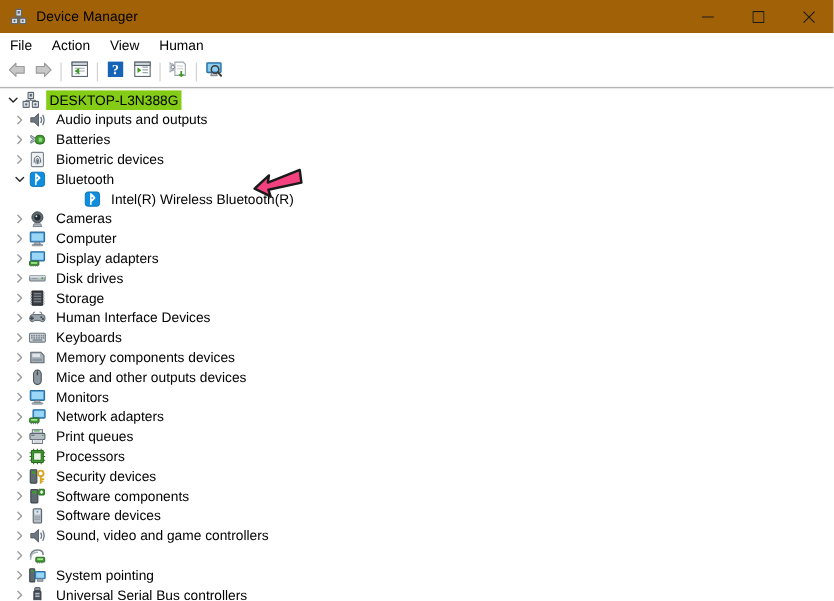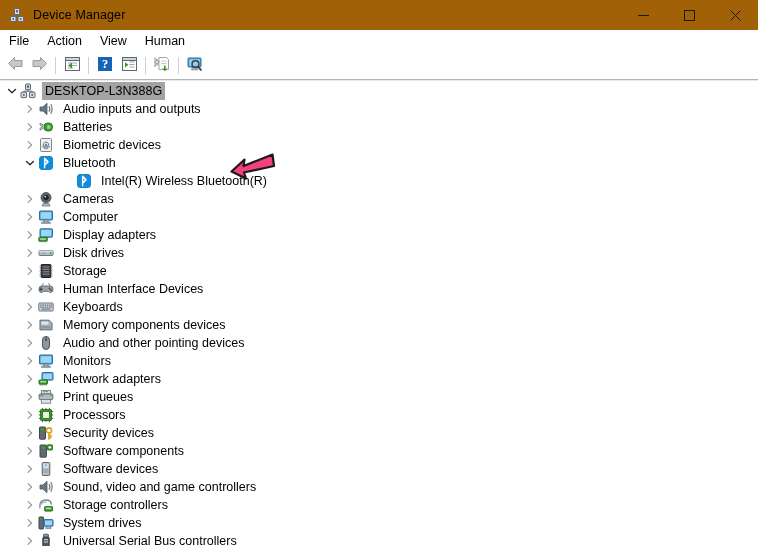--- a/index.html
+++ b/index.html
@@ -113,26 +113,26 @@
     flex: 0 0 auto;
     position: relative;
     margin-right: 6px;
   }
   .rlabel {
     font-size: 12.5px; color: #000000;
     line-height: 18px;
     padding: 0 3px;
   }
   .row.selected .rlabel {
-    background: #a3a3a3;
+    background: #84cc16;
   }
 
   
   .lvl0 { padding-left: 4px; }
-  .lvl1 { padding-left: 22px; }
+  .lvl1 { padding-left: 10px; }
   .lvl2 { padding-left: 60px; }
 
   
   .annot {
     position: absolute;
     left: 228px; top: 152px;
     width: 48px; height: 34px;
     pointer-events: none;
   }
 </style>
@@ -421,21 +421,21 @@
       </div>
       <div class="row lvl1">
         <span class="chev">
           <svg width="10" height="10" viewBox="0 0 10 10">
             <path d="M3.2 1.6 L6.6 5 L3.2 8.4" fill="none" stroke="#9b9b9b" stroke-width="1.25" stroke-linecap="round" stroke-linejoin="round"></path>
           </svg>
         </span>
         <span class="ricon"><svg width="16" height="16" viewBox="0 0 16 16">
             <use href="#i-mouse-icon"></use>
           </svg></span>
-        <span class="rlabel">Audio and other pointing devices</span>
+        <span class="rlabel">Mice and other outputs devices</span>
       </div>
       <div class="row lvl1">
         <span class="chev">
           <svg width="10" height="10" viewBox="0 0 10 10">
             <path d="M3.2 1.6 L6.6 5 L3.2 8.4" fill="none" stroke="#9b9b9b" stroke-width="1.25" stroke-linecap="round" stroke-linejoin="round"></path>
           </svg>
         </span>
         <span class="ricon"><svg width="16" height="16" viewBox="0 0 16 16">
             <use href="#i-monitor-icon"></use>
           </svg></span>
@@ -520,32 +520,31 @@
       </div>
       <div class="row lvl1">
         <span class="chev">
           <svg width="10" height="10" viewBox="0 0 10 10">
             <path d="M3.2 1.6 L6.6 5 L3.2 8.4" fill="none" stroke="#9b9b9b" stroke-width="1.25" stroke-linecap="round" stroke-linejoin="round"></path>
           </svg>
         </span>
         <span class="ricon"><svg width="16" height="16" viewBox="0 0 16 16">
             <use href="#i-storage-controller-icon"></use>
           </svg></span>
-        <span class="rlabel">Storage controllers</span>
       </div>
       <div class="row lvl1">
         <span class="chev">
           <svg width="10" height="10" viewBox="0 0 10 10">
             <path d="M3.2 1.6 L6.6 5 L3.2 8.4" fill="none" stroke="#9b9b9b" stroke-width="1.25" stroke-linecap="round" stroke-linejoin="round"></path>
           </svg>
         </span>
         <span class="ricon"><svg width="16" height="16" viewBox="0 0 16 16">
             <use href="#i-system-device-icon"></use>
           </svg></span>
-        <span class="rlabel">System drives</span>
+        <span class="rlabel">System pointing</span>
       </div>
       <div class="row lvl1">
         <span class="chev">
           <svg width="10" height="10" viewBox="0 0 10 10">
             <path d="M3.2 1.6 L6.6 5 L3.2 8.4" fill="none" stroke="#9b9b9b" stroke-width="1.25" stroke-linecap="round" stroke-linejoin="round"></path>
           </svg>
         </span>
         <span class="ricon"><svg width="16" height="16" viewBox="0 0 16 16">
             <use href="#i-usb-icon"></use>
           </svg></span>

